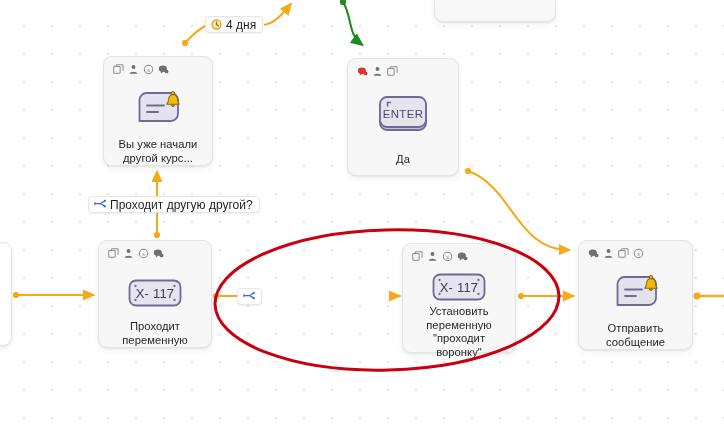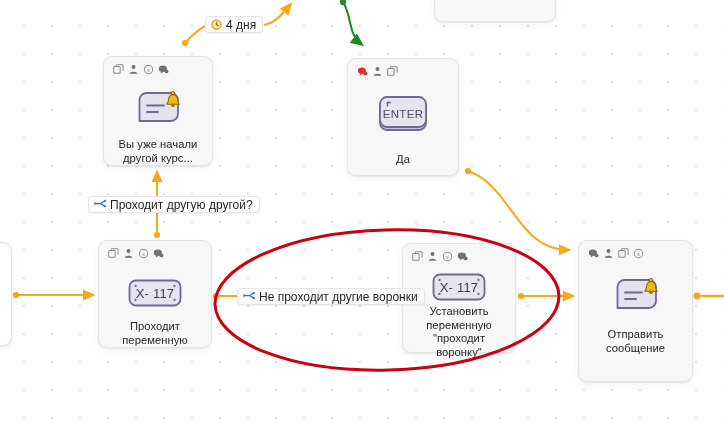--- a/index.html
+++ b/index.html
@@ -291,21 +291,21 @@
           <circle cx="8.5" cy="22" r="1.15" fill="#6e6a96"></circle>
           <circle cx="47.5" cy="8" r="1.15" fill="#6e6a96"></circle>
           <circle cx="47.5" cy="22" r="1.15" fill="#6e6a96"></circle>
           <text x="28" y="19.5" font-size="13" text-anchor="middle" fill="#3f3b5c" font-family="Liberation Sans, sans-serif" letter-spacing="0.2">X- 117</text>
         </svg>
       </div>
       <div class="node-label">Установить переменную "проходит воронку"</div>
     </div>
   </div>
 
-  <div class="node" style="left:578px;top:240px;width:115px;height:142px;">
+  <div class="node" style="left:578px;top:240px;width:115px;height:110px;">
     <div class="node-icons">
       <span>
           <svg class="mi" viewBox="0 0 12 12">
             <ellipse cx="5.3" cy="5.2" rx="4.4" ry="3.5" fill="#6f6f75"></ellipse>
             <path d="M3.4 8 L3.0 10.4 L5.8 8.4 Z" fill="#6f6f75"></path>
             <circle cx="9.3" cy="8.1" r="2.1" fill="#6f6f75"></circle>
           </svg>
         </span>
       <span>
           <svg class="mi" viewBox="0 0 12 12">
@@ -372,19 +372,18 @@
   <div class="edge-label" style="left:237px;top:288px;">
     <span>
       <svg width="12" height="11" viewBox="0 0 13 12">
         <path d="M11.6 2.2 L7.2 5.0 L11.6 7.8" fill="none" stroke="#2f6ad8" stroke-width="1.4" stroke-linecap="round" stroke-linejoin="round"></path>
         <path d="M7.2 5.0 H2.4" stroke="#2f6ad8" stroke-width="1.4" stroke-linecap="round"></path>
         <circle cx="11.8" cy="2.0" r="1.2" fill="#2f6ad8"></circle>
         <circle cx="11.8" cy="8.0" r="1.2" fill="#2f6ad8"></circle>
         <path d="M0.4 2.6 L2.6 5.0 L0.4 7.4 Z" fill="#2f6ad8"></path>
       </svg>
     </span>
-    <span>Не проходит другие воронки</span>
   </div>
 </div>
 
 <svg class="annotation" width="724" height="426" viewBox="0 0 724 426">
   <ellipse cx="387" cy="300" rx="172" ry="70" fill="none" stroke="#c8000f" stroke-width="3" stroke-linecap="round" transform="rotate(-1.5 387 300)"></ellipse>
 </svg>
 
 </body></html>

